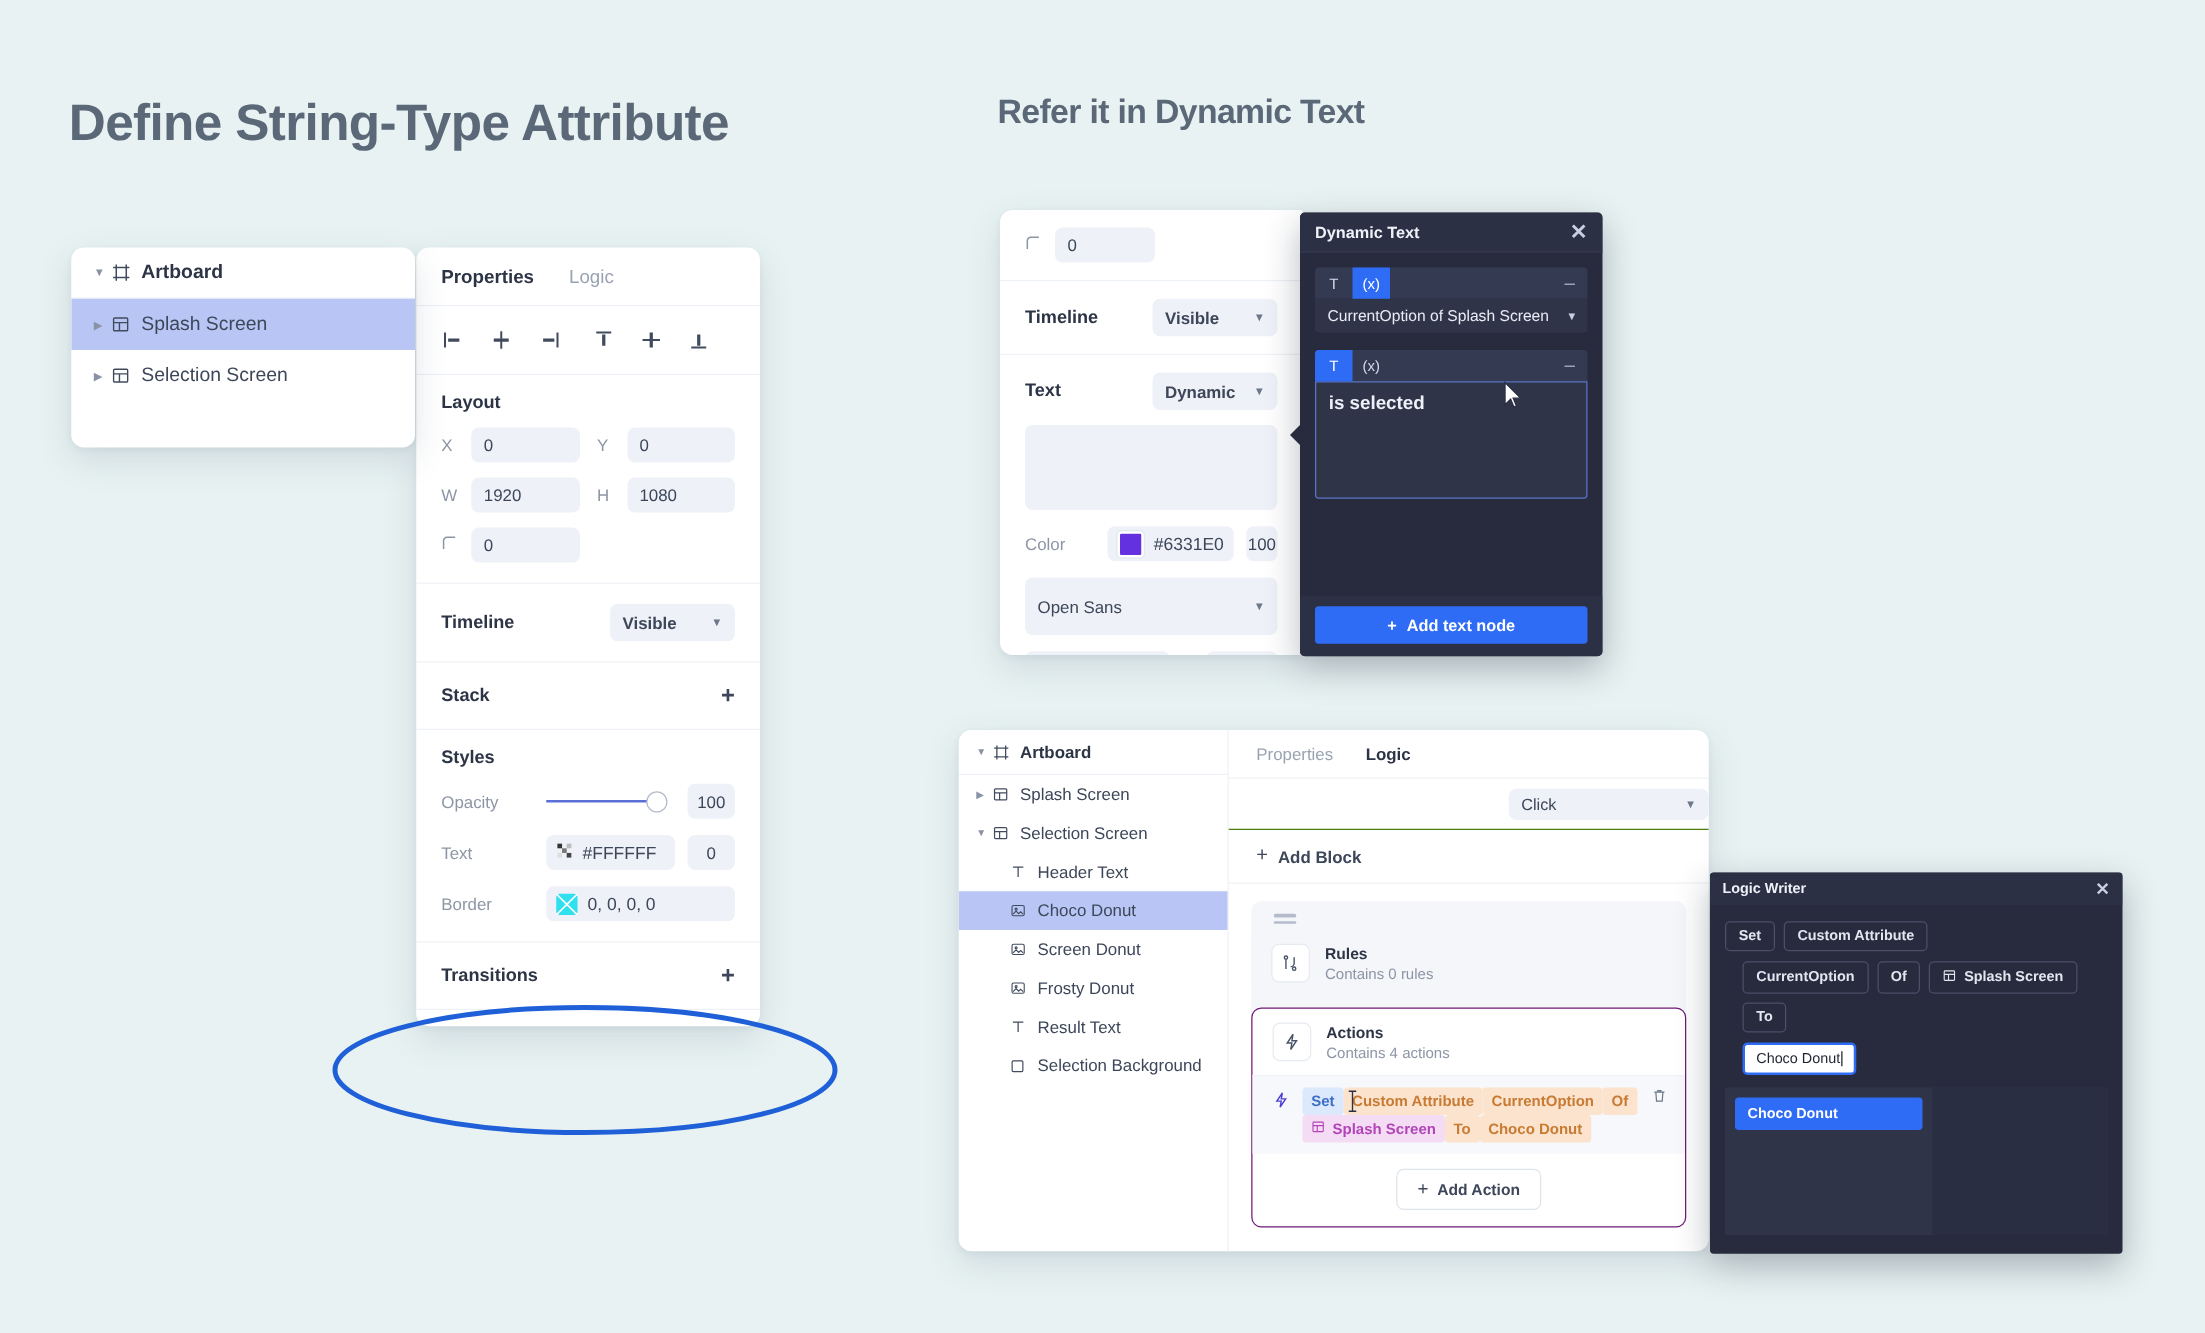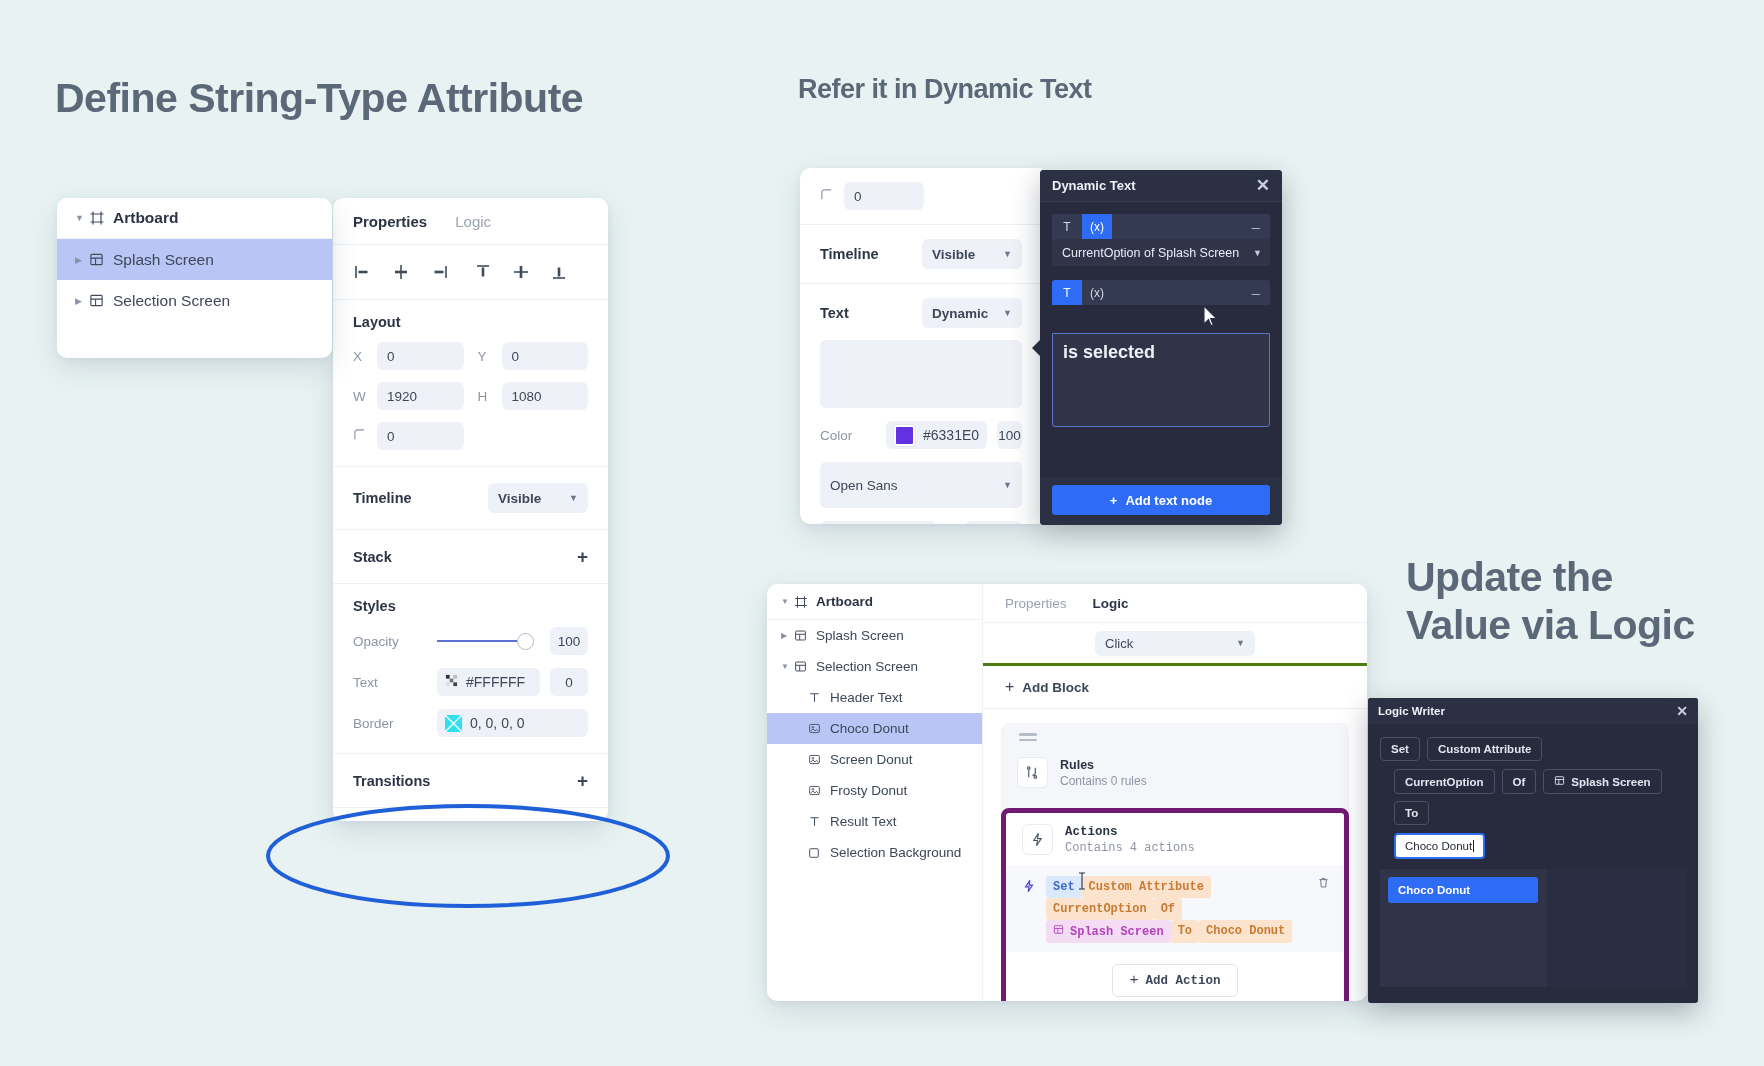--- a/index.html
+++ b/index.html
@@ -170,21 +170,21 @@
   .node-head .nminus { color: #aab2c7; font-size: 15px; padding-right: 10px; }
   .node-select {
     background: #2f3449; height: 27px; border-radius: 0 0 3px 3px;
     display: flex; align-items: center; justify-content: space-between;
     padding: 0 8px 0 10px; font-size: 12.5px; color: #e9ecf5;
     white-space: nowrap; overflow: hidden;
   }
   .node-ta {
     background: #2f3449; height: 76px; border: 1px solid #5b74c8;
     border-radius: 0 0 3px 3px; padding: 8px 10px;
-    font-size: 18px; font-weight: bold; color: #eef1f8; margin-top: 28px;
+    font-size: 15px; font-weight: bold; color: #eef1f8;
   }
   .add-node {
     position: absolute; left: 12px; right: 12px; bottom: 10px;
     height: 30px; background: #2e6cf6; border-radius: 3px;
     display: flex; align-items: center; justify-content: center; gap: 8px;
     color: #fff; font-size: 13px; font-weight: bold;
   }
   #dyn .dyn-foot-bg {
     position: absolute; left: 0; right: 0; bottom: 0; height: 48px; background: #2b3045;
   }
@@ -213,22 +213,22 @@
     height: 31px; display: flex; align-items: center;
     font-size: 13.5px; color: #3d4759; padding-left: 14px; box-sizing: border-box;
   }
   .tree-row2.artboard { font-weight: bold; color: #2c3446; border-bottom: 1px solid #eef1f5; height: 36px;}
   .tree-row2.sel { background: #b9c6f5; }
   .tree-row2 .caret { width: 13px; flex: 0 0 13px; font-size: 8px; }
   .tree-row2 .tico { width: 22px; flex: 0 0 22px; }
   .ind1 { padding-left: 14px; }
   .ind2 { padding-left: 41px; }
   .event-row {
-    height: 40px; display: flex; align-items: center; justify-content: center;
-    border-bottom: 3px solid #4d7c0f;
+    height: 40px; display: flex; align-items: center; justify-content: flex-end;
+    border-bottom: 1px solid #4d7c0f;
   }
   .event-sel {
     background: #eef1f8; border-radius: 6px; height: 25px; width: 140px;
     display: flex; align-items: center; justify-content: space-between;
     padding: 0 10px; font-size: 13px; color: #3d4759;
   }
   .add-block {
     height: 42px; display: flex; align-items: center; gap: 8px;
     padding-left: 22px; font-size: 13.5px; font-weight: bold; color: #3d4759;
     border-bottom: 1px solid #eef1f5;
@@ -242,21 +242,21 @@
   .blk-card {
     background: #f4f6fa; border-radius: 8px;
     display: flex; align-items: center; gap: 12px; padding: 10px 16px;
   }
   .blk-ico {
     width: 29px; height: 29px; border-radius: 6px; background: #fff;
     border: 1px solid #e6eaf1; display: flex; align-items: center; justify-content: center;
   }
   .blk-t { font-size: 12.5px; font-weight: bold; color: #2c3446; }
   .blk-s { font-size: 12px; color: #8d95a5; margin-top: 2px; }
-  .act-card { background: #fff; border-radius: 8px; margin: 10px 18px 0 18px; border: 5px solid #701a75; font-family: Liberation Mono, monospace; }
+  .act-card { background: #fff; border-radius: 8px; margin: 10px 18px 0 18px; border: 1px solid #701a75; }
   .act-head { display: flex; align-items: center; gap: 12px; padding: 11px 16px; }
   .act-row {
     display: flex; align-items: flex-start; gap: 10px;
     padding: 9px 14px 9px 16px; background: #f7f8fb; border-top: 1px solid #f0f2f7;
   }
   .chip-wrap { display: flex; flex-wrap: wrap; gap: 0; flex: 1; }
   .chip {
     font-size: 12px; font-weight: bold; padding: 4px 7px; border-radius: 3px;
     white-space: nowrap;
   }
@@ -308,22 +308,20 @@
     border-radius: 3px; padding: 7px 10px;
   }
 </style>
 </head>
 <body>
 
 <div id="page">
 
   <div class="heading" id="h-define">Define String-Type Attribute</div>
   <div class="heading" id="h-refer">Refer it in Dynamic Text</div>
-  <div class="heading" id="h-update">Update the
-Value via Logic</div>
 
   <div class="panel" id="layers-left">
     <div class="tree-row artboard">
       <span class="caret down"></span>
       <span class="tico">
         <svg width="16" height="16" viewBox="0 0 16 16" fill="none" stroke="#414b5e" stroke-width="1.2">
           <path d="M4 1.5v13M12 1.5v13M1.5 4h13M1.5 12h13"></path>
         </svg>
       </span>
       <span>Artboard</span>

